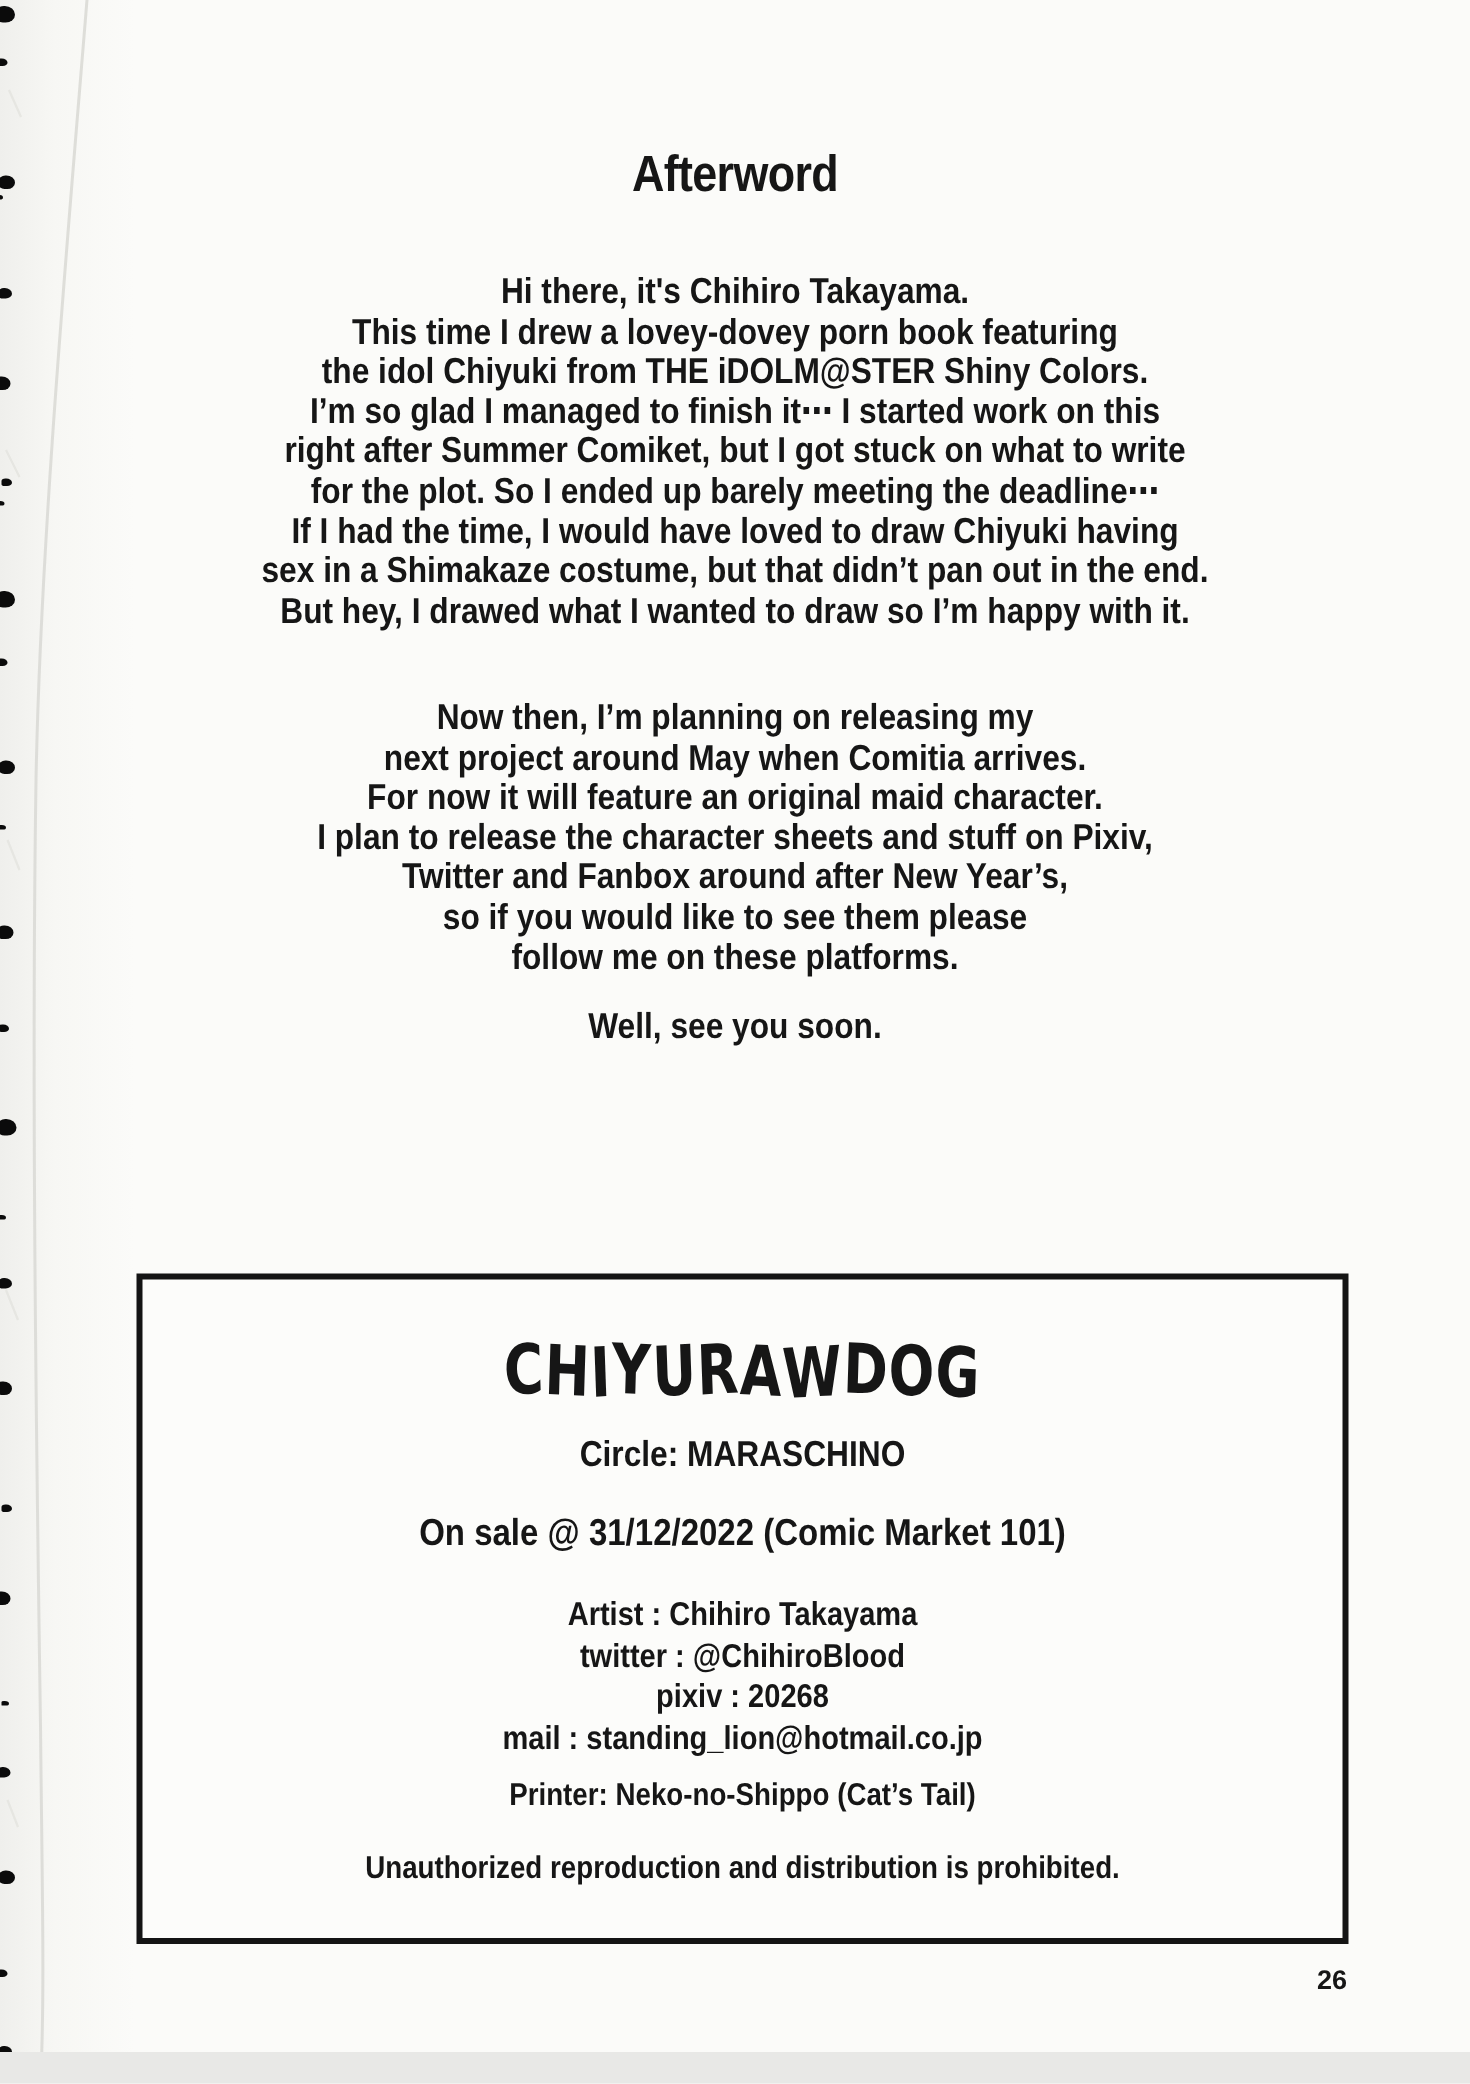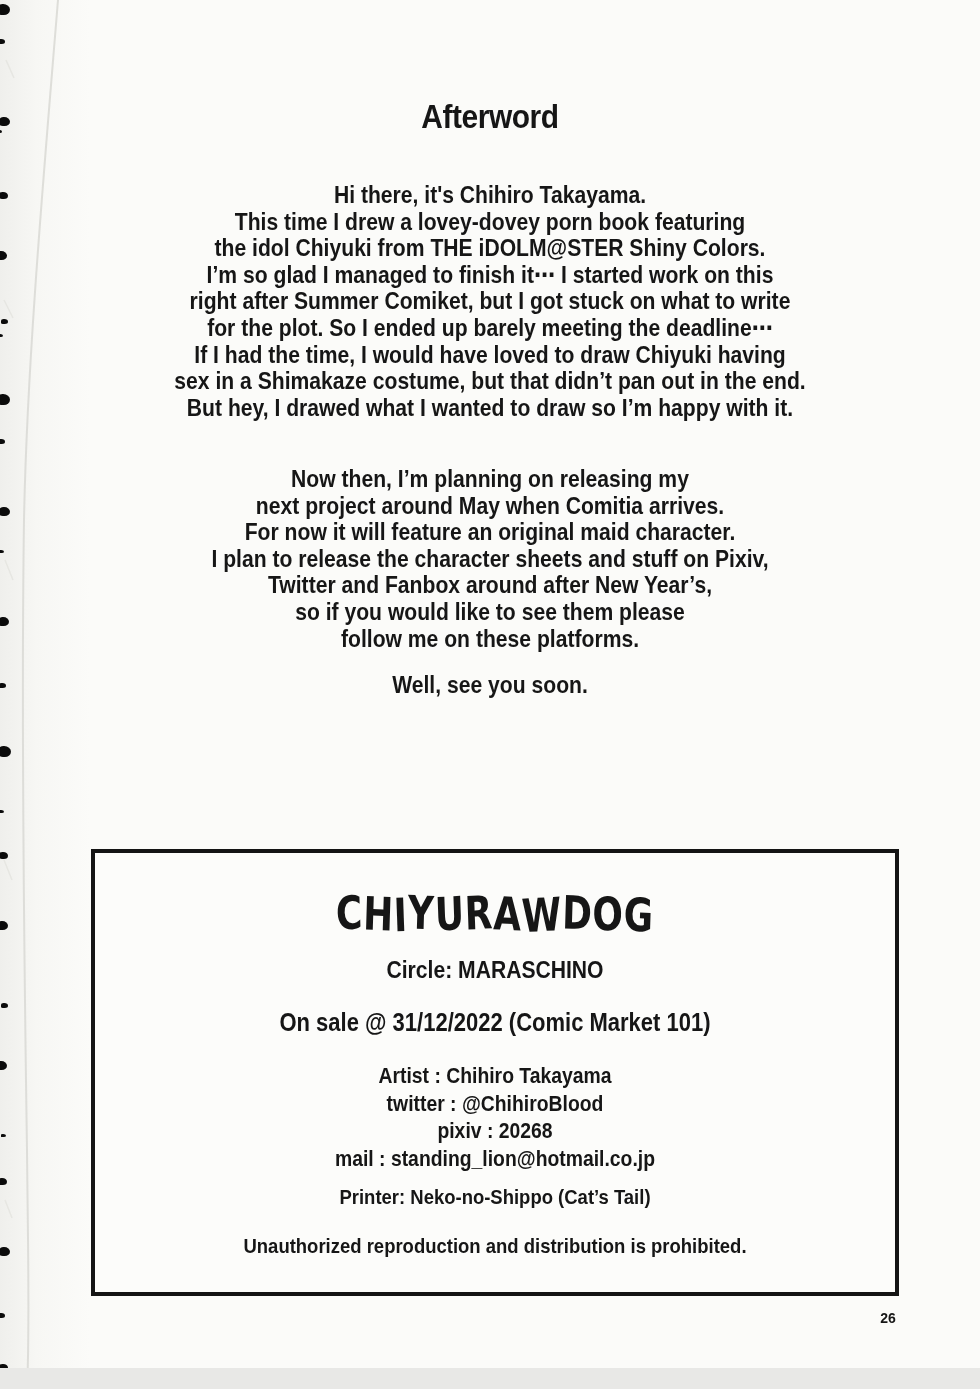--- a/index.html
+++ b/index.html
@@ -35,21 +35,21 @@
   #colophon-title{top:34px;font-size:46px;font-family:"DejaVu Sans","Liberation Sans",sans-serif;
     letter-spacing:1px;transform:scaleX(0.78);transform-origin:50% 0;}
   #colophon-title .ch{display:inline-block;}
   #circle-line{top:103px;font-size:24px;}
   #onsale-line{top:155px;font-size:25px;}
   #artist-block{top:209px;font-size:22px;line-height:27.5px;}
   #printer-line{top:332px;font-size:21px;}
   #notice-line{top:381px;font-size:21px;}
 
   #page-number{position:absolute;left:858px;top:1310px;width:60px;text-align:center;
-    font-size:14px;font-weight:bold;}
+    font-size:18px;font-weight:bold;}
 
   
   #binding-marks{
     position:absolute;left:-3px;top:4px;width:13px;height:11px;
     background:#0b0b0b;border-radius:45% 55% 50% 40%;
     box-shadow:
       -2px 32px 0 -3px #0b0b0b, 1px 112px 0 -1px #0b0b0b, -4px 122px 0 -4px #0b0b0b,
       0 186px 0 -2px #0b0b0b, -2px 246px 0 -1px #0b0b0b, 1px 312px 0 -3px #0b0b0b,
       -3px 326px 0 -4px #0b0b0b, 0 390px 0 0 #0b0b0b, -2px 432px 0 -3px #0b0b0b,
       1px 502px 0 -1px #0b0b0b, -2px 542px 0 -4px #0b0b0b, 0 612px 0 -1px #0b0b0b,

